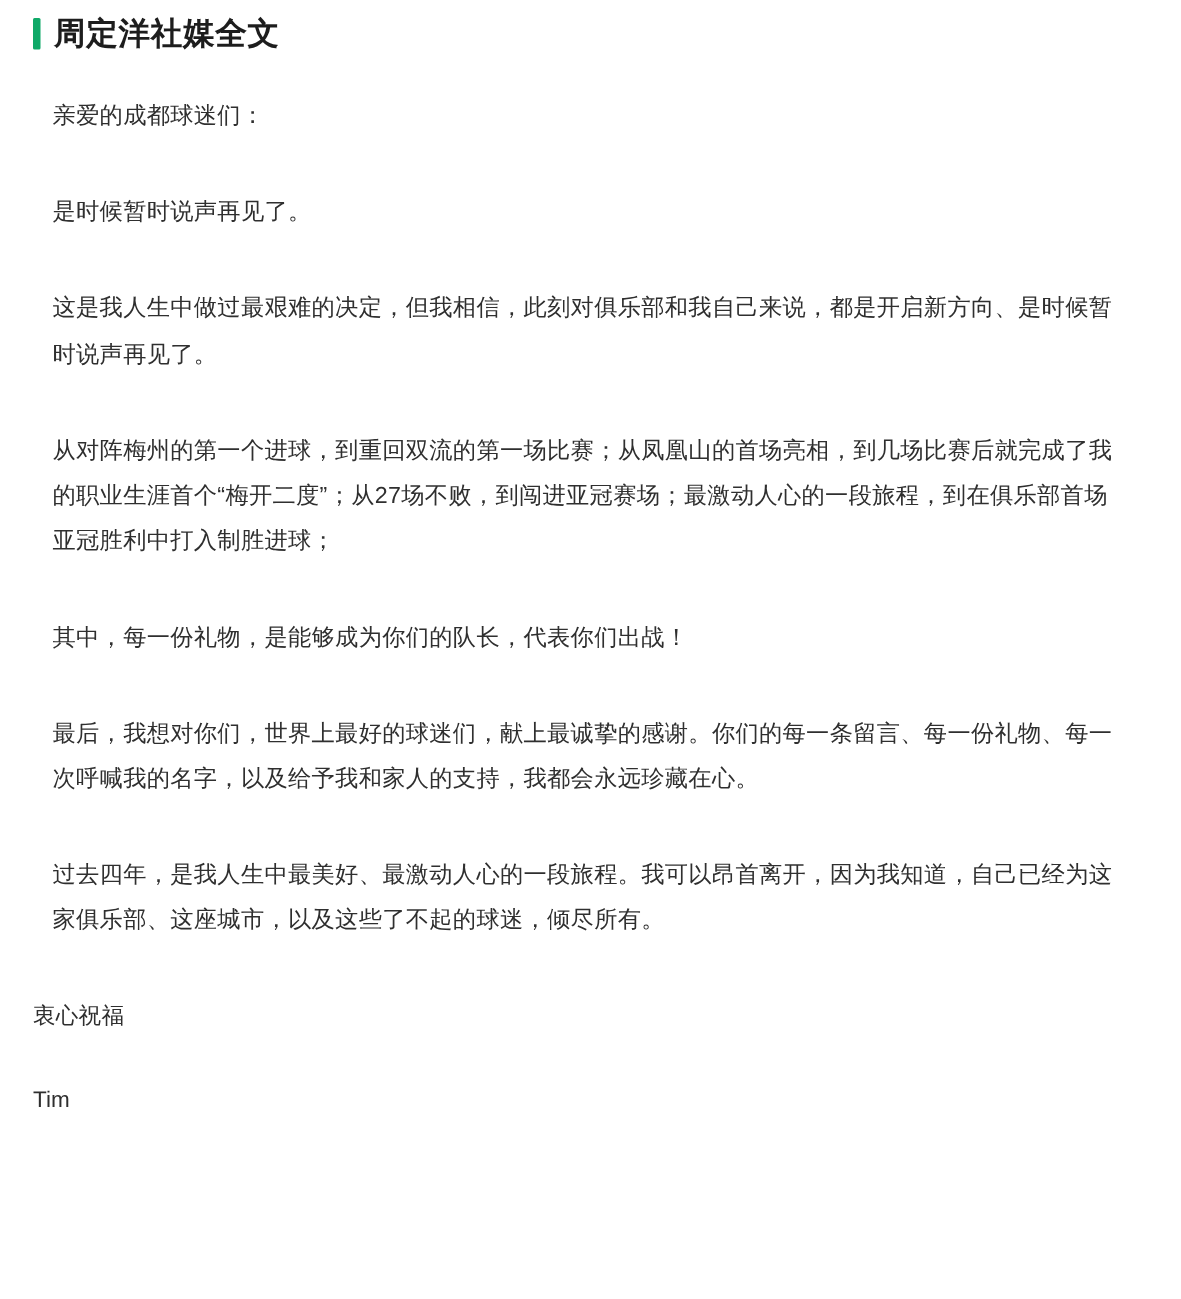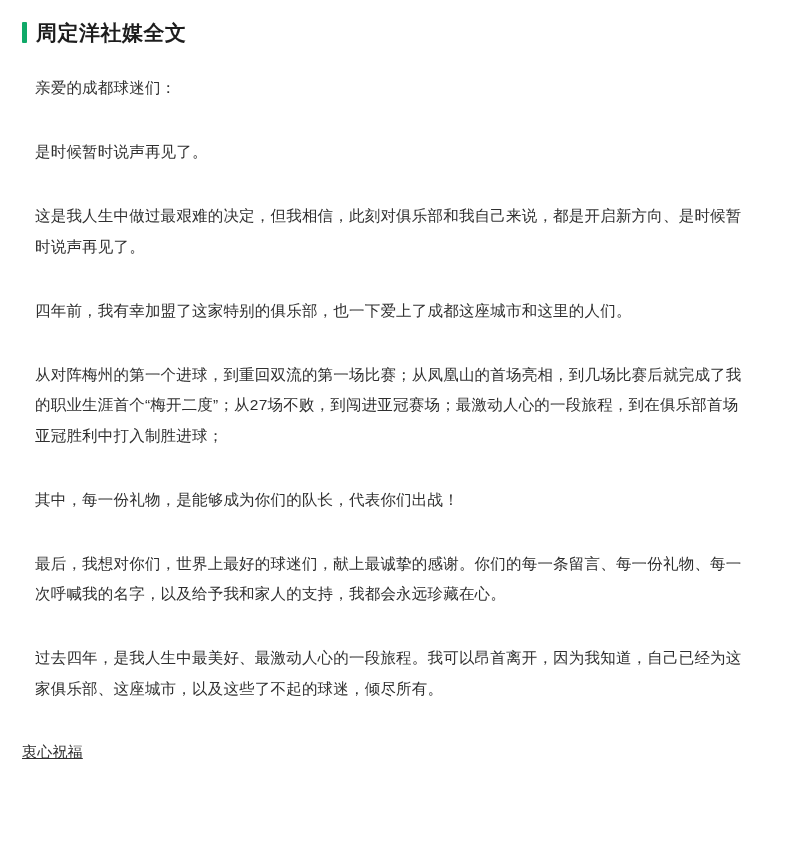--- a/index.html
+++ b/index.html
@@ -10,21 +10,21 @@
   body {
     width: 787px;
     min-height: 866px;
     font-family: "Liberation Sans", "DejaVu Sans", sans-serif;
     color: #2b2b2b;
   }
   .page {
     width: 764px;
     min-height: 866px;
     box-sizing: border-box;
-    padding: 18px 20px 10px 20px;
+    padding: 8px 20px 10px 20px;
     background: #ffffff;
   }
   .title-row {
     display: flex;
     align-items: center;
     gap: 9px;
     margin: 4px 0 30px 2px;
   }
   .title-bar {
     width: 5px;
@@ -50,21 +50,20 @@
   }
   .body-block:last-child {
     margin-bottom: 0;
   }
   .sig-block {
     margin: 12px 0 30px 2px;
     font-size: 15px;
     line-height: 1.9;
     color: #2f2f2f;
     letter-spacing: 0.2px;
-    text-decoration: underline;
   }
   .sig-name {
     margin: 0 0 8px 2px;
     font-size: 15px;
     line-height: 1.6;
     color: #2f2f2f;
   }
 </style>
 </head>
 <body>
@@ -72,21 +71,21 @@
 <div class="page">
 
   <div class="title-row">
     <span class="title-bar"></span>
     <span class="title-text">周定洋社媒全文</span>
   </div>
 
   <div class="body-block">亲爱的成都球迷们：</div>
   <div class="body-block">是时候暂时说声再见了。</div>
   <div class="body-block">这是我人生中做过最艰难的决定，但我相信，此刻对俱乐部和我自己来说，都是开启新方向、是时候暂时说声再见了。</div>
-  <div class="body-block">四年前，我有幸加盟了这家特别的俱乐部，也一下爱上了成都这座城市和这里的人们。</div>
   <div class="body-block">从对阵梅州的第一个进球，到重回双流的第一场比赛；从凤凰山的首场亮相，到几场比赛后就完成了我的职业生涯首个“梅开二度”；从27场不败，到闯进亚冠赛场；最激动人心的一段旅程，到在俱乐部首场亚冠胜利中打入制胜进球；</div>
   <div class="body-block">其中，每一份礼物，是能够成为你们的队长，代表你们出战！</div>
   <div class="body-block">最后，我想对你们，世界上最好的球迷们，献上最诚挚的感谢。你们的每一条留言、每一份礼物、每一次呼喊我的名字，以及给予我和家人的支持，我都会永远珍藏在心。</div>
   <div class="body-block">过去四年，是我人生中最美好、最激动人心的一段旅程。我可以昂首离开，因为我知道，自己已经为这家俱乐部、这座城市，以及这些了不起的球迷，倾尽所有。</div>
 
   <div class="sig-block">衷心祝福</div>
+  <div class="sig-name">Tim</div>
 
 </div>
 
 </body></html>

